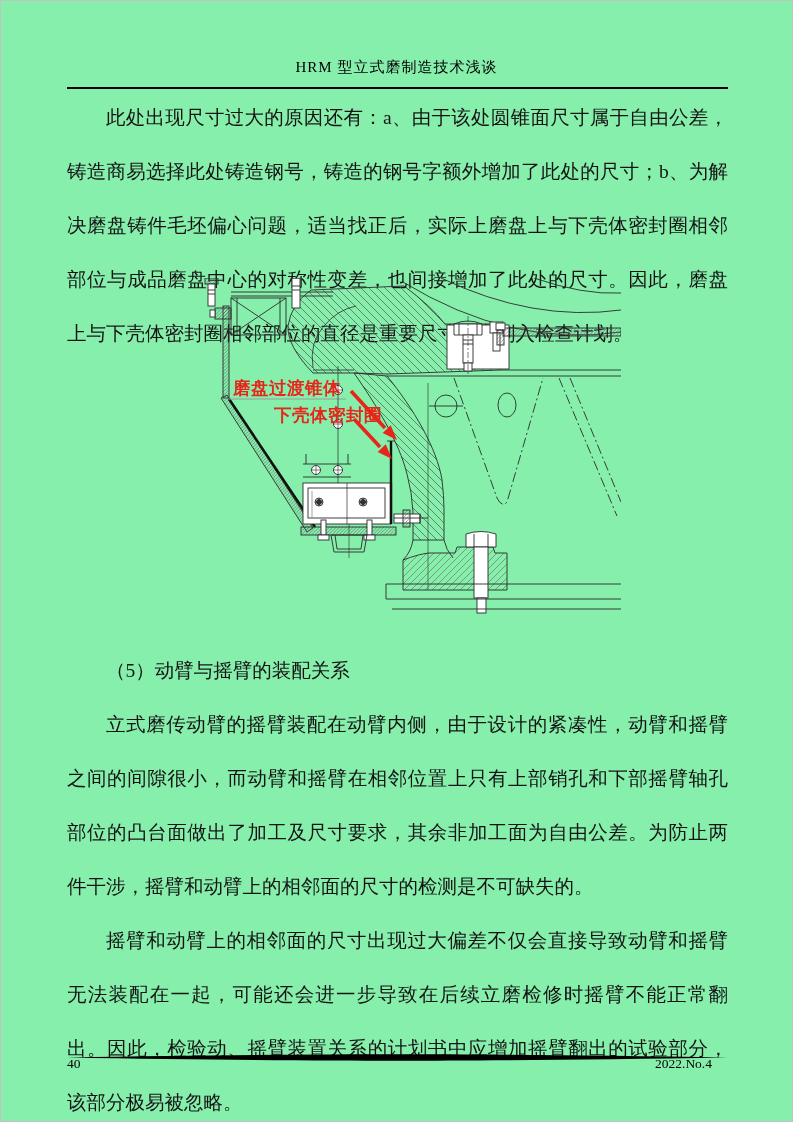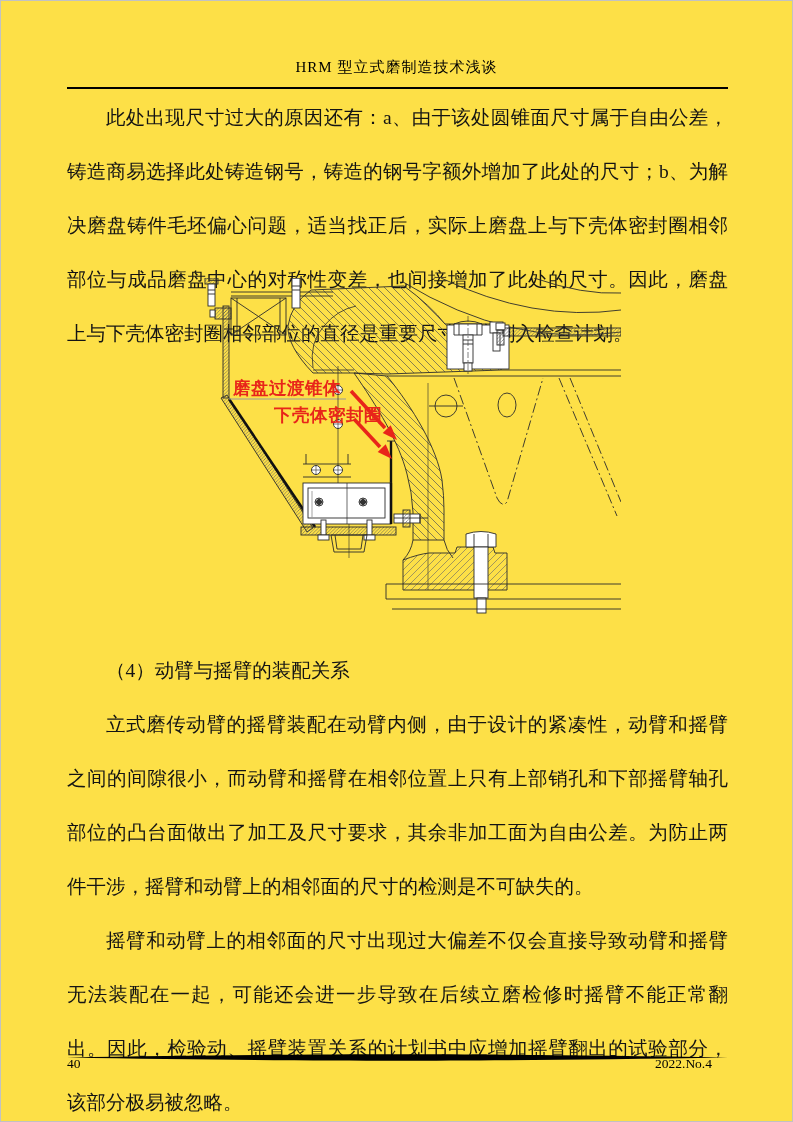--- a/index.html
+++ b/index.html
@@ -1,18 +1,18 @@
 <!DOCTYPE html>
 <html><head>
 <meta charset="utf-8">
 <style>
   html,body{margin:0;padding:0;background:#888;}
   .page{
     position:relative;width:793px;height:1122px;margin:0 auto;
-    background:#fde047;box-sizing:border-box;border:1px solid #c2c2c2;
+    background:#86efac;box-sizing:border-box;border:1px solid #c2c2c2;
     font-family:"Liberation Serif","DejaVu Serif",serif;color:#141414;
     overflow:hidden;
   }
   .header-title{
     position:absolute;top:57px;left:0;width:100%;
     text-align:center;font-size:15px;letter-spacing:1px;color:#000;
   }
   .header-rule{
     position:absolute;top:86px;left:66px;width:661px;height:0;
     border-top:2px solid #000;
@@ -182,21 +182,21 @@
         <path d="M163,141 L189,169" stroke-width="3.6"></path>
         <polygon points="201,181 194.7,166.3 186.7,173.9" stroke="none"></polygon>
       </g>
     </svg>
     <div class="fig-label" id="fig-label-cone" style="color: rgb(232, 37, 26); text-align: right;">磨盘过渡锥体</div>
     <div class="fig-label" id="fig-label-seal" style="color: rgb(232, 37, 26);">下壳体密封圈</div>
   </div>
 
 
   <div class="body-text" id="textblock2">
-    <p>（4）动臂与摇臂的装配关系</p>
+    <p>（5）动臂与摇臂的装配关系</p>
     <p>立式磨传动臂的摇臂装配在动臂内侧，由于设计的紧凑性，动臂和摇臂之间的间隙很小，而动臂和摇臂在相邻位置上只有上部销孔和下部摇臂轴孔部位的凸台面做出了加工及尺寸要求，其余非加工面为自由公差。为防止两件干涉，摇臂和动臂上的相邻面的尺寸的检测是不可缺失的。</p>
     <p>摇臂和动臂上的相邻面的尺寸出现过大偏差不仅会直接导致动臂和摇臂无法装配在一起，可能还会进一步导致在后续立磨检修时摇臂不能正常翻出。因此，检验动、摇臂装置关系的计划书中应增加摇臂翻出的试验部分，该部分极易被忽略。</p>
   </div>
 
   <div class="footer-rule">
     <svg width="661" height="7" viewBox="0 0 661 7" xmlns="http://www.w3.org/2000/svg">
       <path d="M0,3.5 C130,1.2 250,0.3 331,0.3 C412,0.3 531,1.2 661,3.5 C531,5.8 412,6.7 331,6.7 C250,6.7 130,5.8 0,3.5 Z" fill="#000"></path>
     </svg>
   </div>
   <div class="footer-row">

